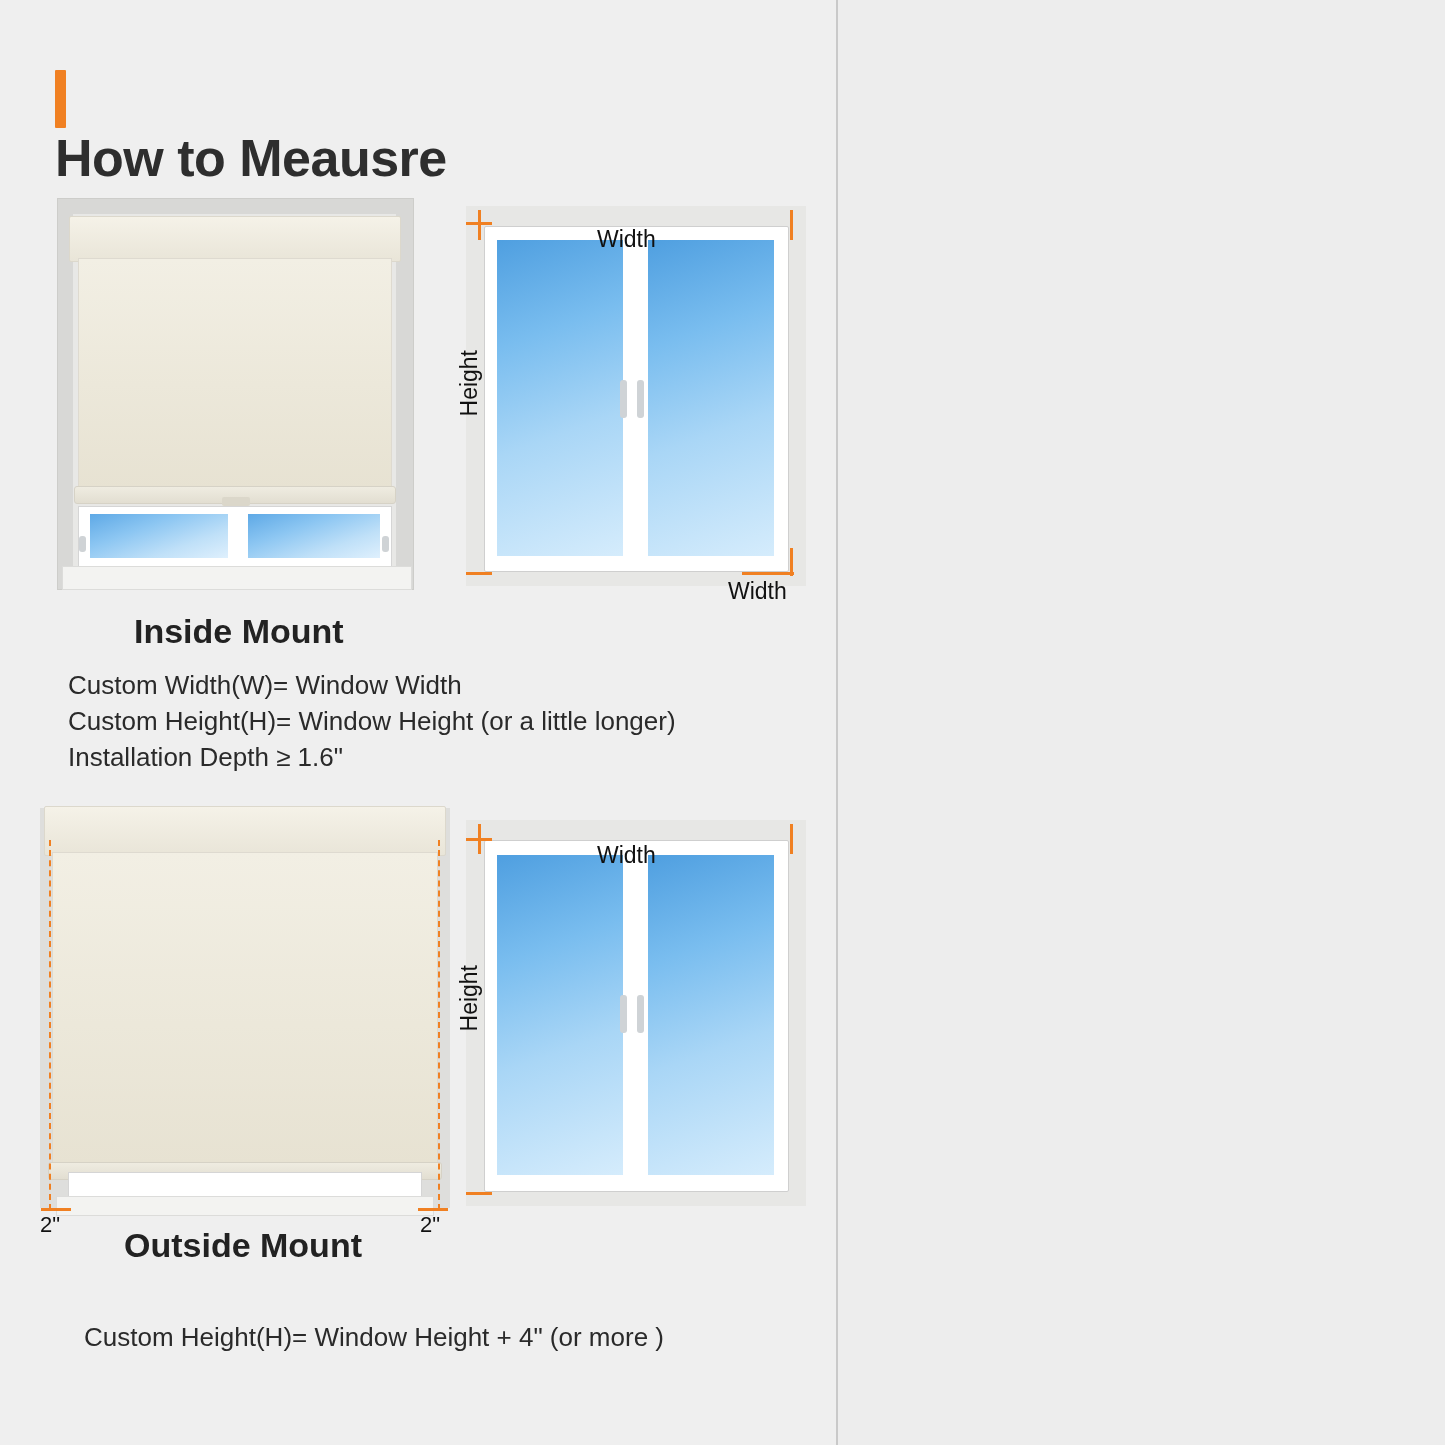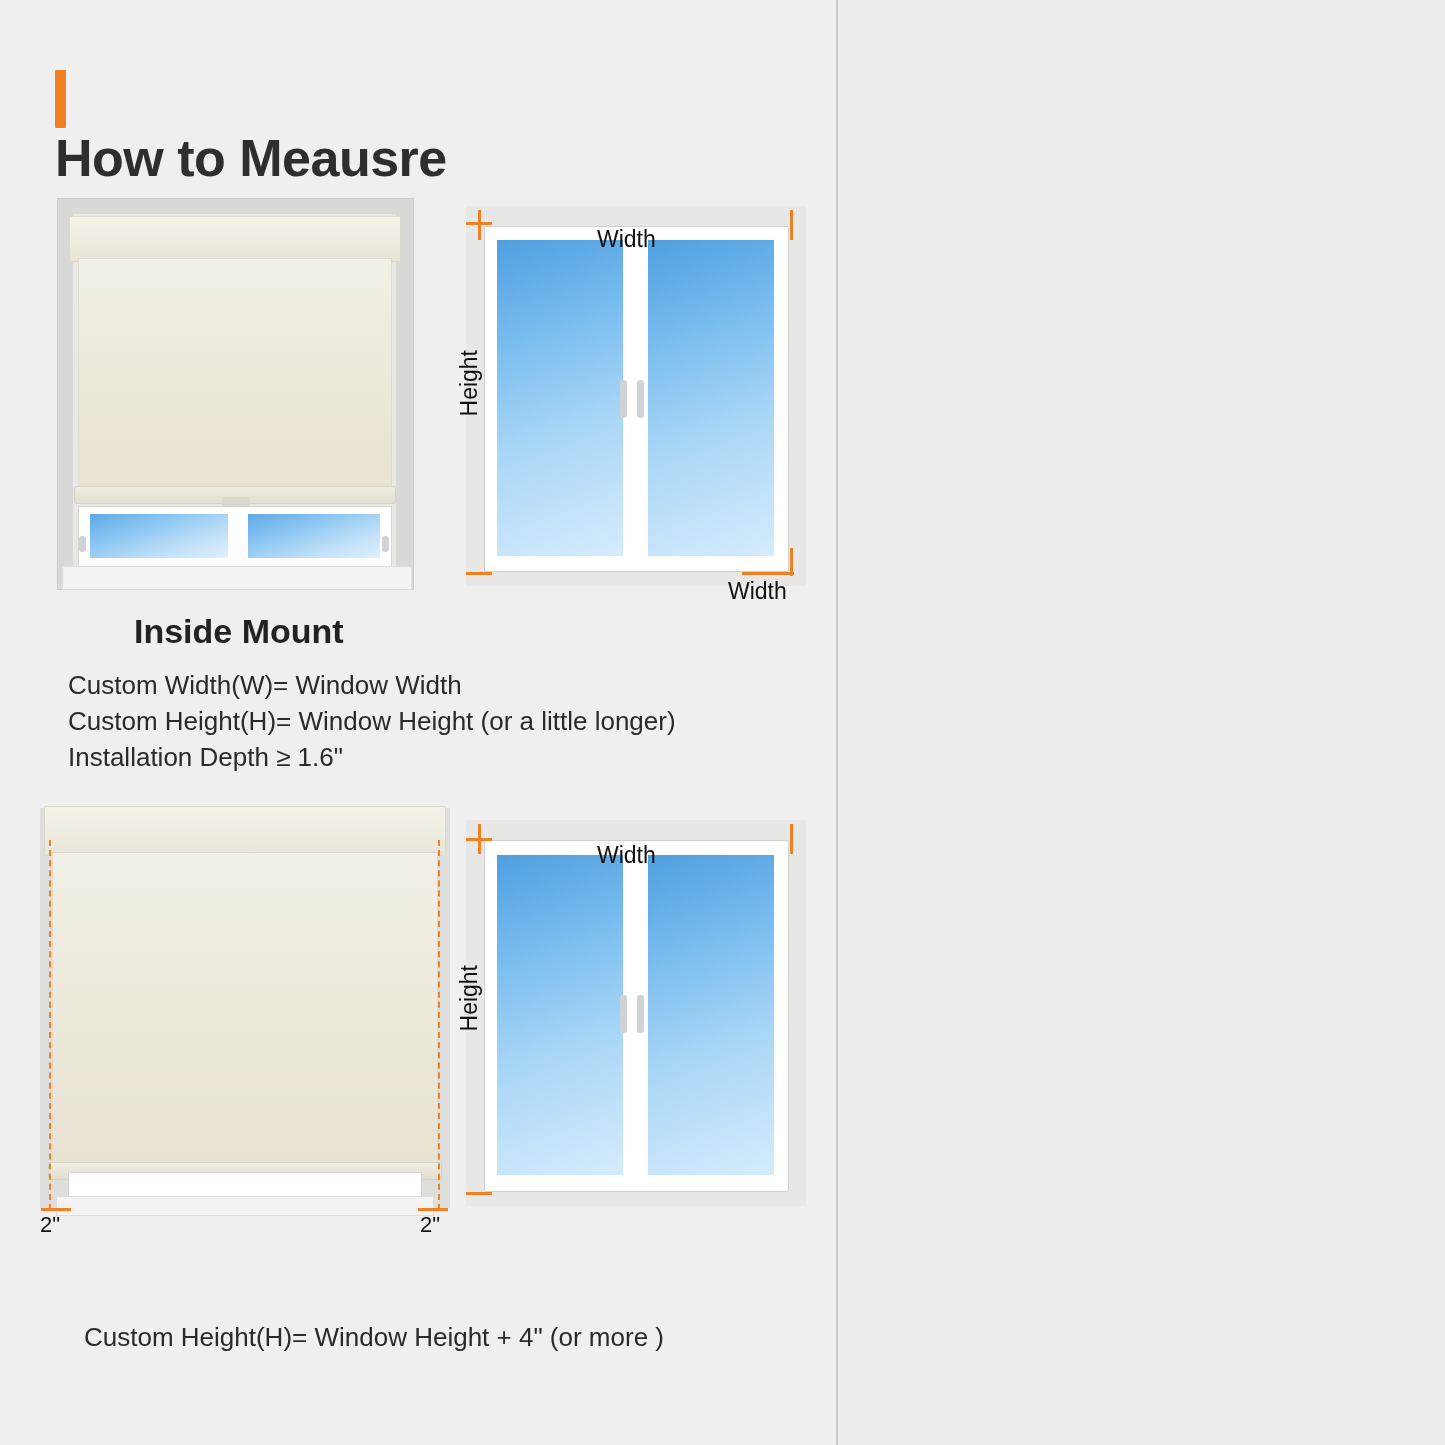--- a/index.html
+++ b/index.html
@@ -140,20 +140,21 @@
 
       <div class="tick" style="left:478px;top:824px;width:3px;height:30px;"></div>
       <div class="tick" style="left:790px;top:824px;width:3px;height:30px;"></div>
       <div class="tick" style="left:466px;top:838px;width:26px;height:3px;"></div>
       <div class="tick" style="left:466px;top:1192px;width:26px;height:3px;"></div>
 
       <span class="meas" style="left:597px;top:842px;">Width</span>
       <span class="meas-v" style="left:456px;top:965px;">Height</span>
     </div>
 
+    <div class="lbl mount-title" style="left:124px;top:1226px;">Outside Mount</div>
     <div class="lbl mount-line" style="left:84px;top:1322px;">Custom Height(H)= Window Height + 4" (or more )</div>
   </div>
 
   <div class="divider"></div>
 
   <div class="panel-right">
 
     
 
     

